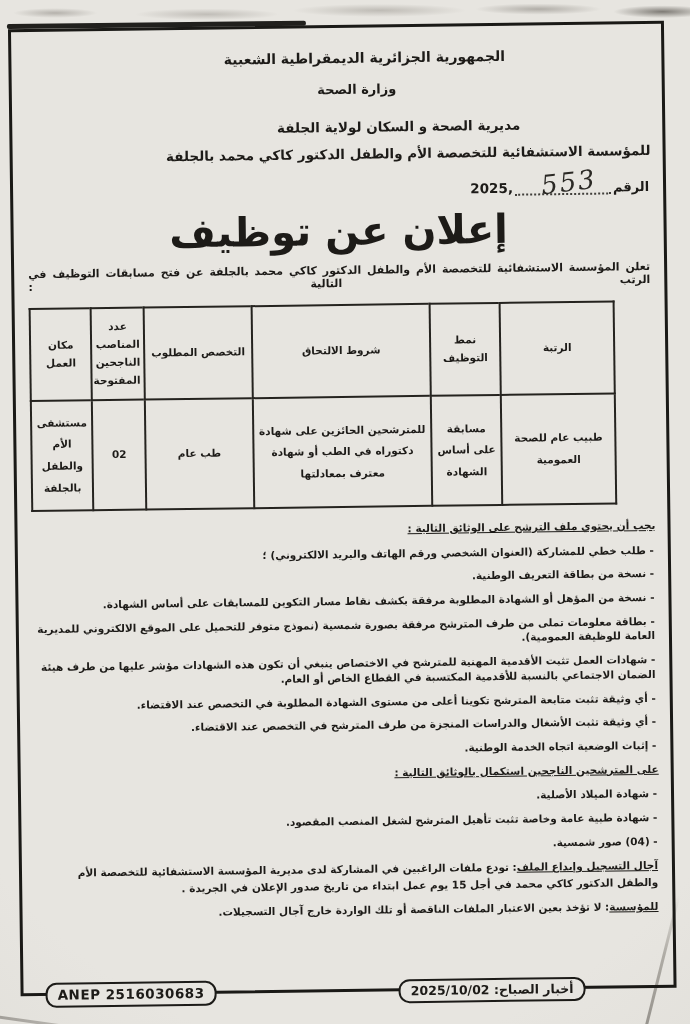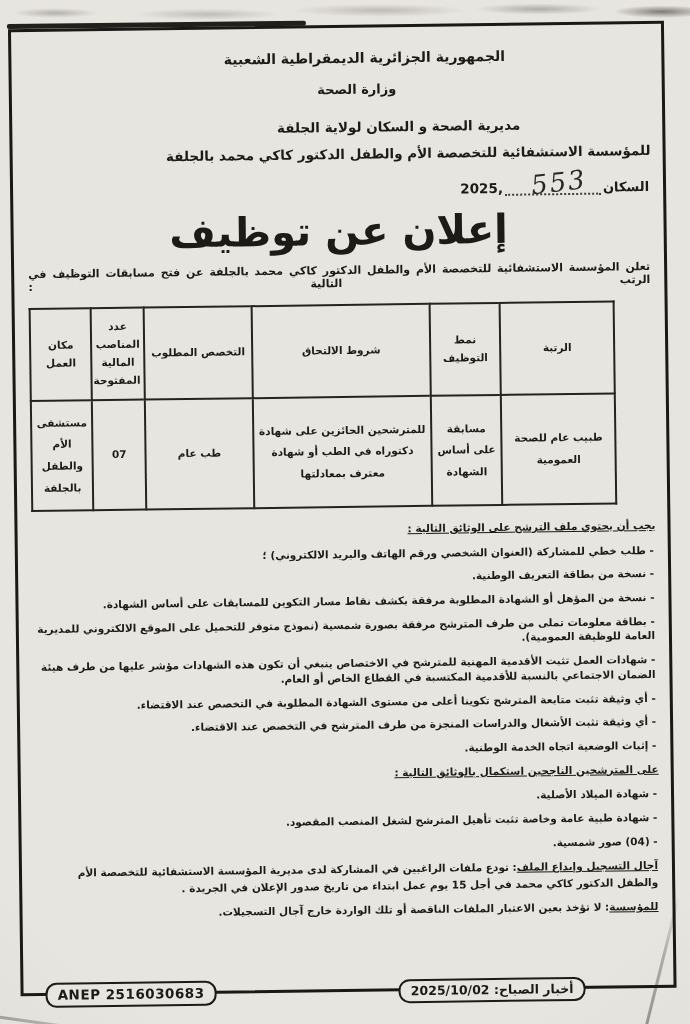--- a/index.html
+++ b/index.html
@@ -119,21 +119,21 @@
 <div class="crease-bottom-right"></div>
 
 <div class="frame">
 
   <div class="ln c republic">الجمهورية الجزائرية الديمقراطية الشعبية</div>
   <div class="ln c ministry">وزارة الصحة</div>
   <div class="ln r directorate">مديرية الصحة و السكان لولاية الجلفة</div>
   <div class="ln r establishment">للمؤسسة الاستشفائية للتخصصة الأم والطفل الدكتور كاكي محمد بالجلفة</div>
 
   <div class="refline">
-    <span>السكان</span>
+    <span>الرقم</span>
     <span class="ref-dots">
       <span class="ref-hand">553</span>
     </span>
     <span class="ref-year">2025,</span>
   </div>
 
   <div class="main-title">إعلان عن توظيف</div>
 
   <div class="intro">تعلن المؤسسة الاستشفائية للتخصصة الأم والطفل الدكتور كاكي محمد بالجلفة عن فتح مسابقات التوظيف في الرتب التالية :</div>
 
@@ -145,29 +145,29 @@
       <col class="w-spec">
         <col class="w-count">
         <col class="w-place">
     </colgroup>
     <tbody>
         <tr>
       <th>الرتبة</th>
       <th>نمط التوظيف</th>
       <th>شروط الالتحاق</th>
       <th>التخصص المطلوب</th>
-      <th>عدد المناصب المالية المفتوحة</th>
+      <th>عدد المناصب الناجحين المفتوحة</th>
       <th>مكان العمل</th>
     </tr>
     <tr>
       <td>طبيب عام للصحة العمومية</td>
       <td>مسابقة على أساس الشهادة</td>
       <td>للمترشحين الحائزين على شهادة دكتوراه في الطب أو شهادة معترف بمعادلتها</td>
       <td>طب عام</td>
-      <td>07</td>
+      <td>02</td>
       <td>مستشفى الأم والطفل بالجلفة</td>
     </tr>
   </tbody>
     </table>
 
   <div class="docs r">
     <div class="head">يجب أن يحتوي ملف الترشح على الوثائق التالية :</div>
     <div class="item">- طلب خطي للمشاركة (العنوان الشخصي ورقم الهاتف والبريد الالكتروني) ؛</div>
     <div class="item">- نسخة من بطاقة التعريف الوطنية.</div>
     <div class="item">- نسخة من المؤهل أو الشهادة المطلوبة مرفقة بكشف نقاط مسار التكوين للمسابقات على أساس الشهادة.</div>

